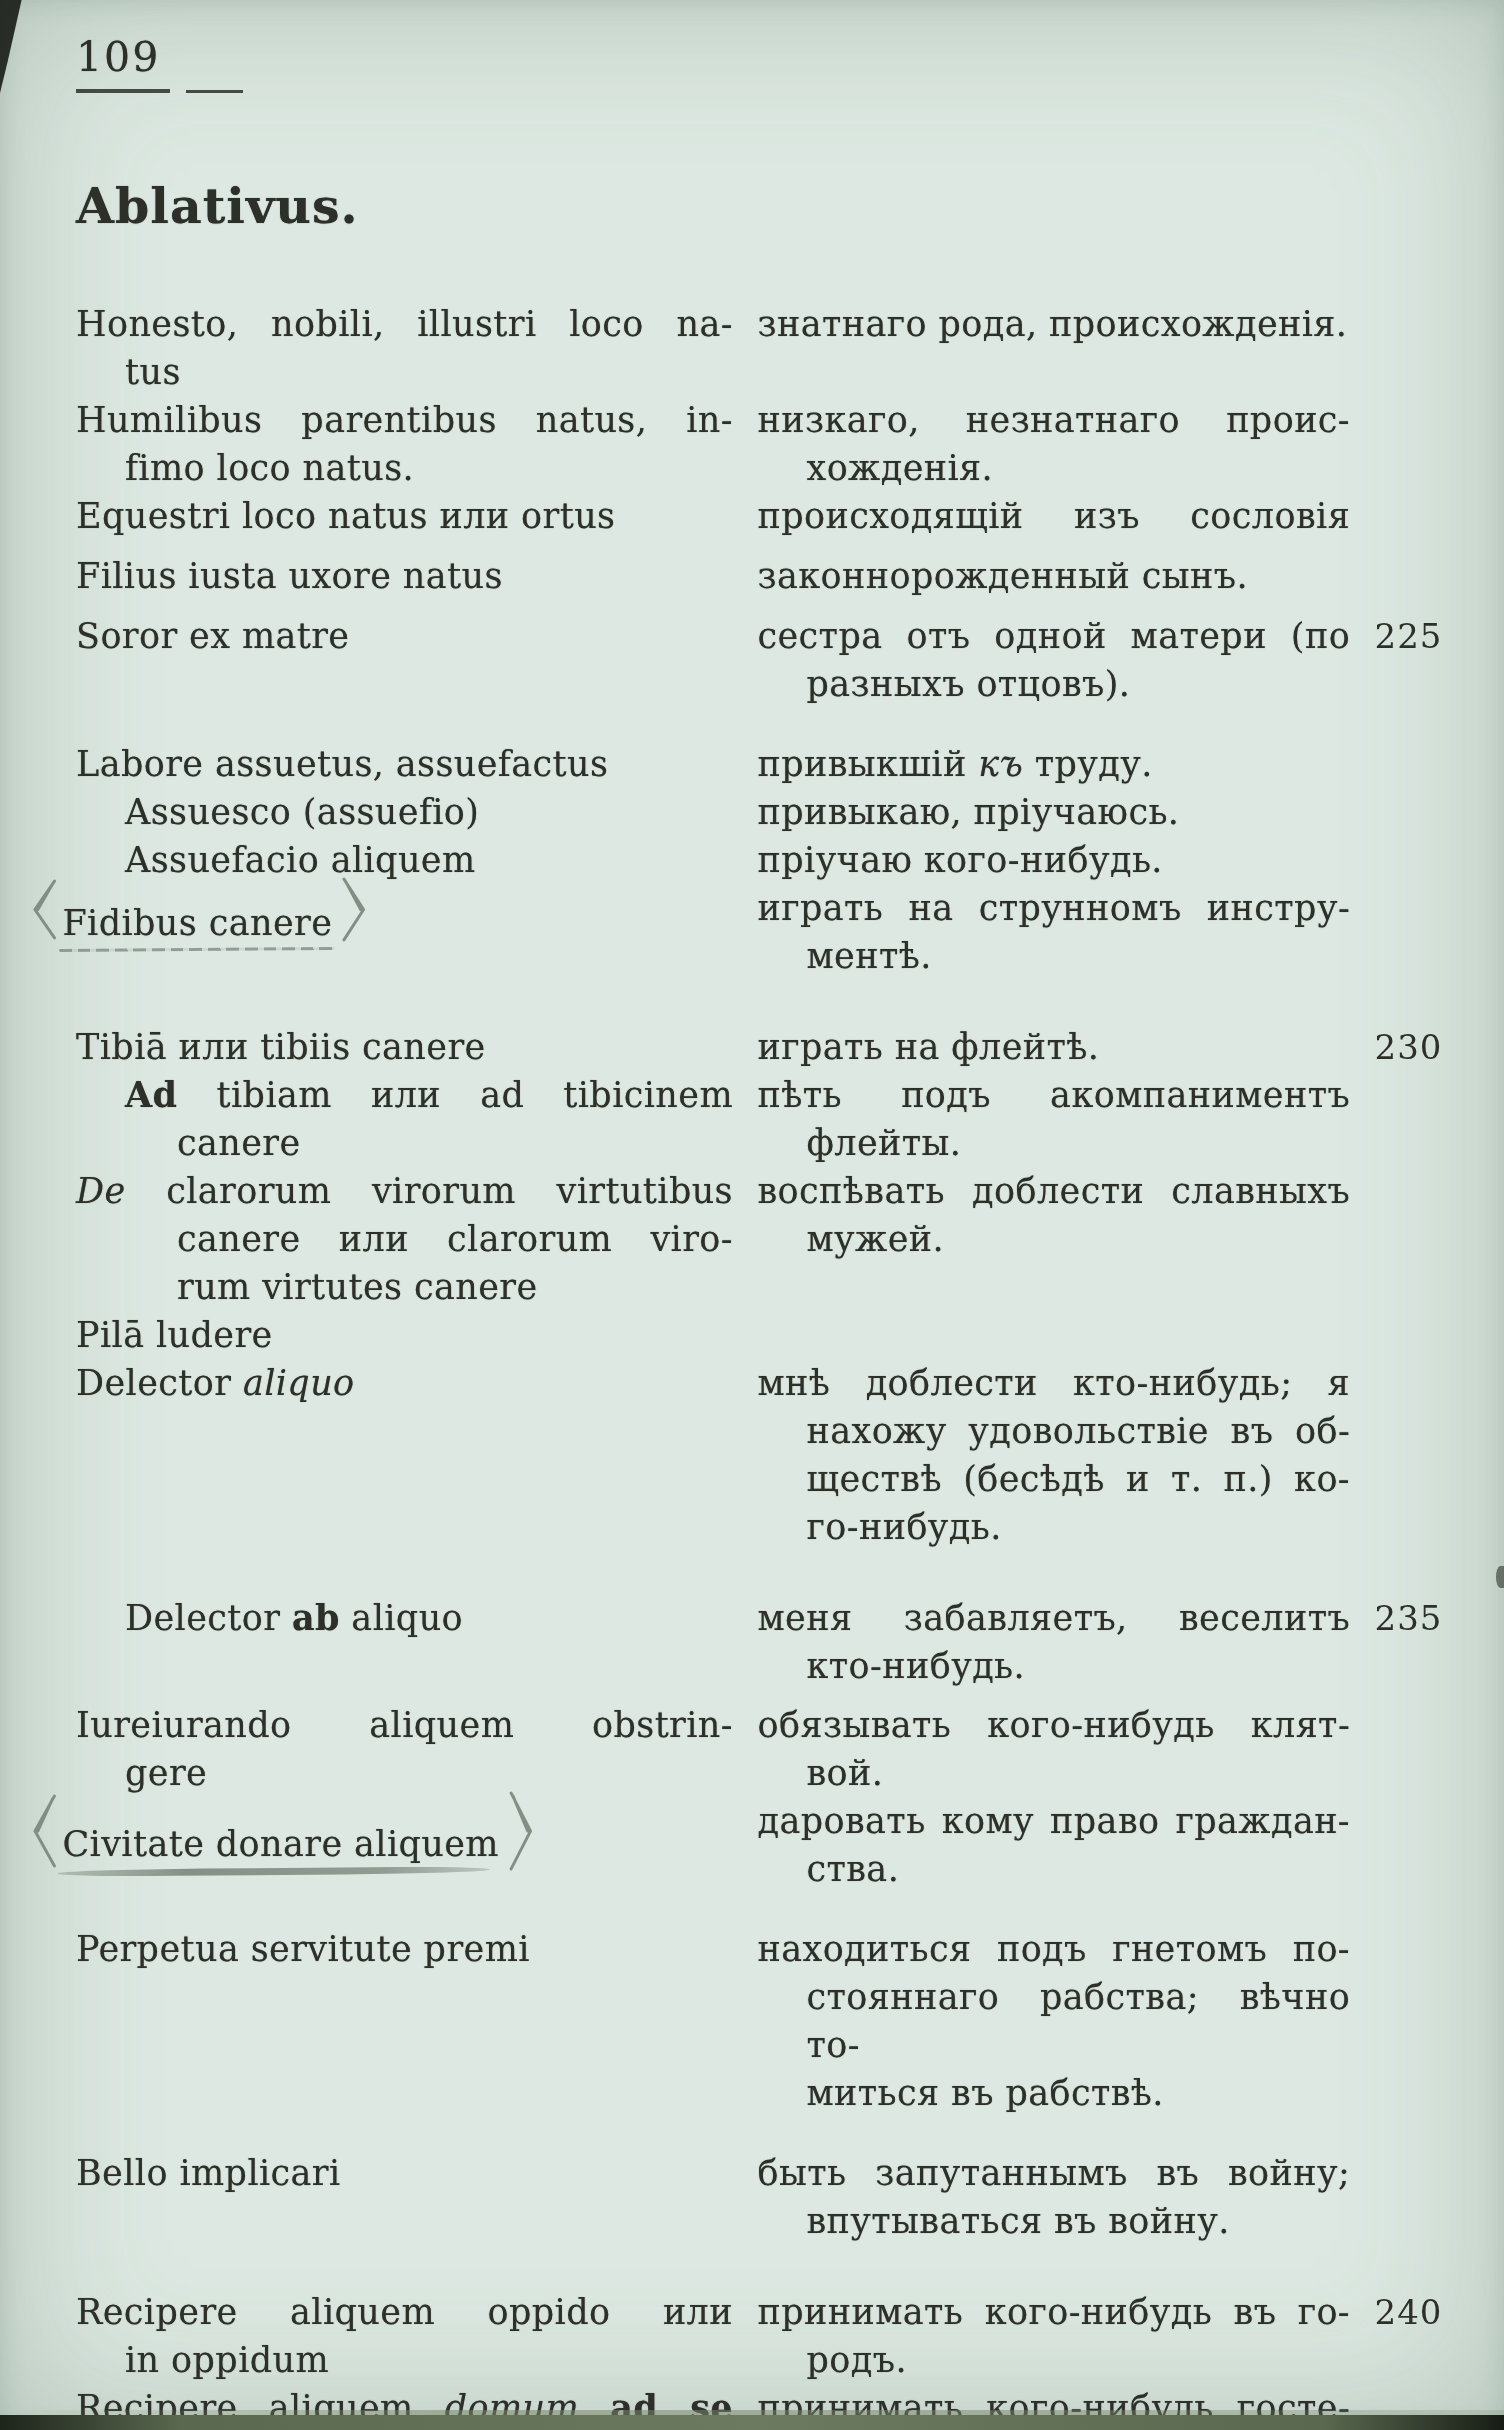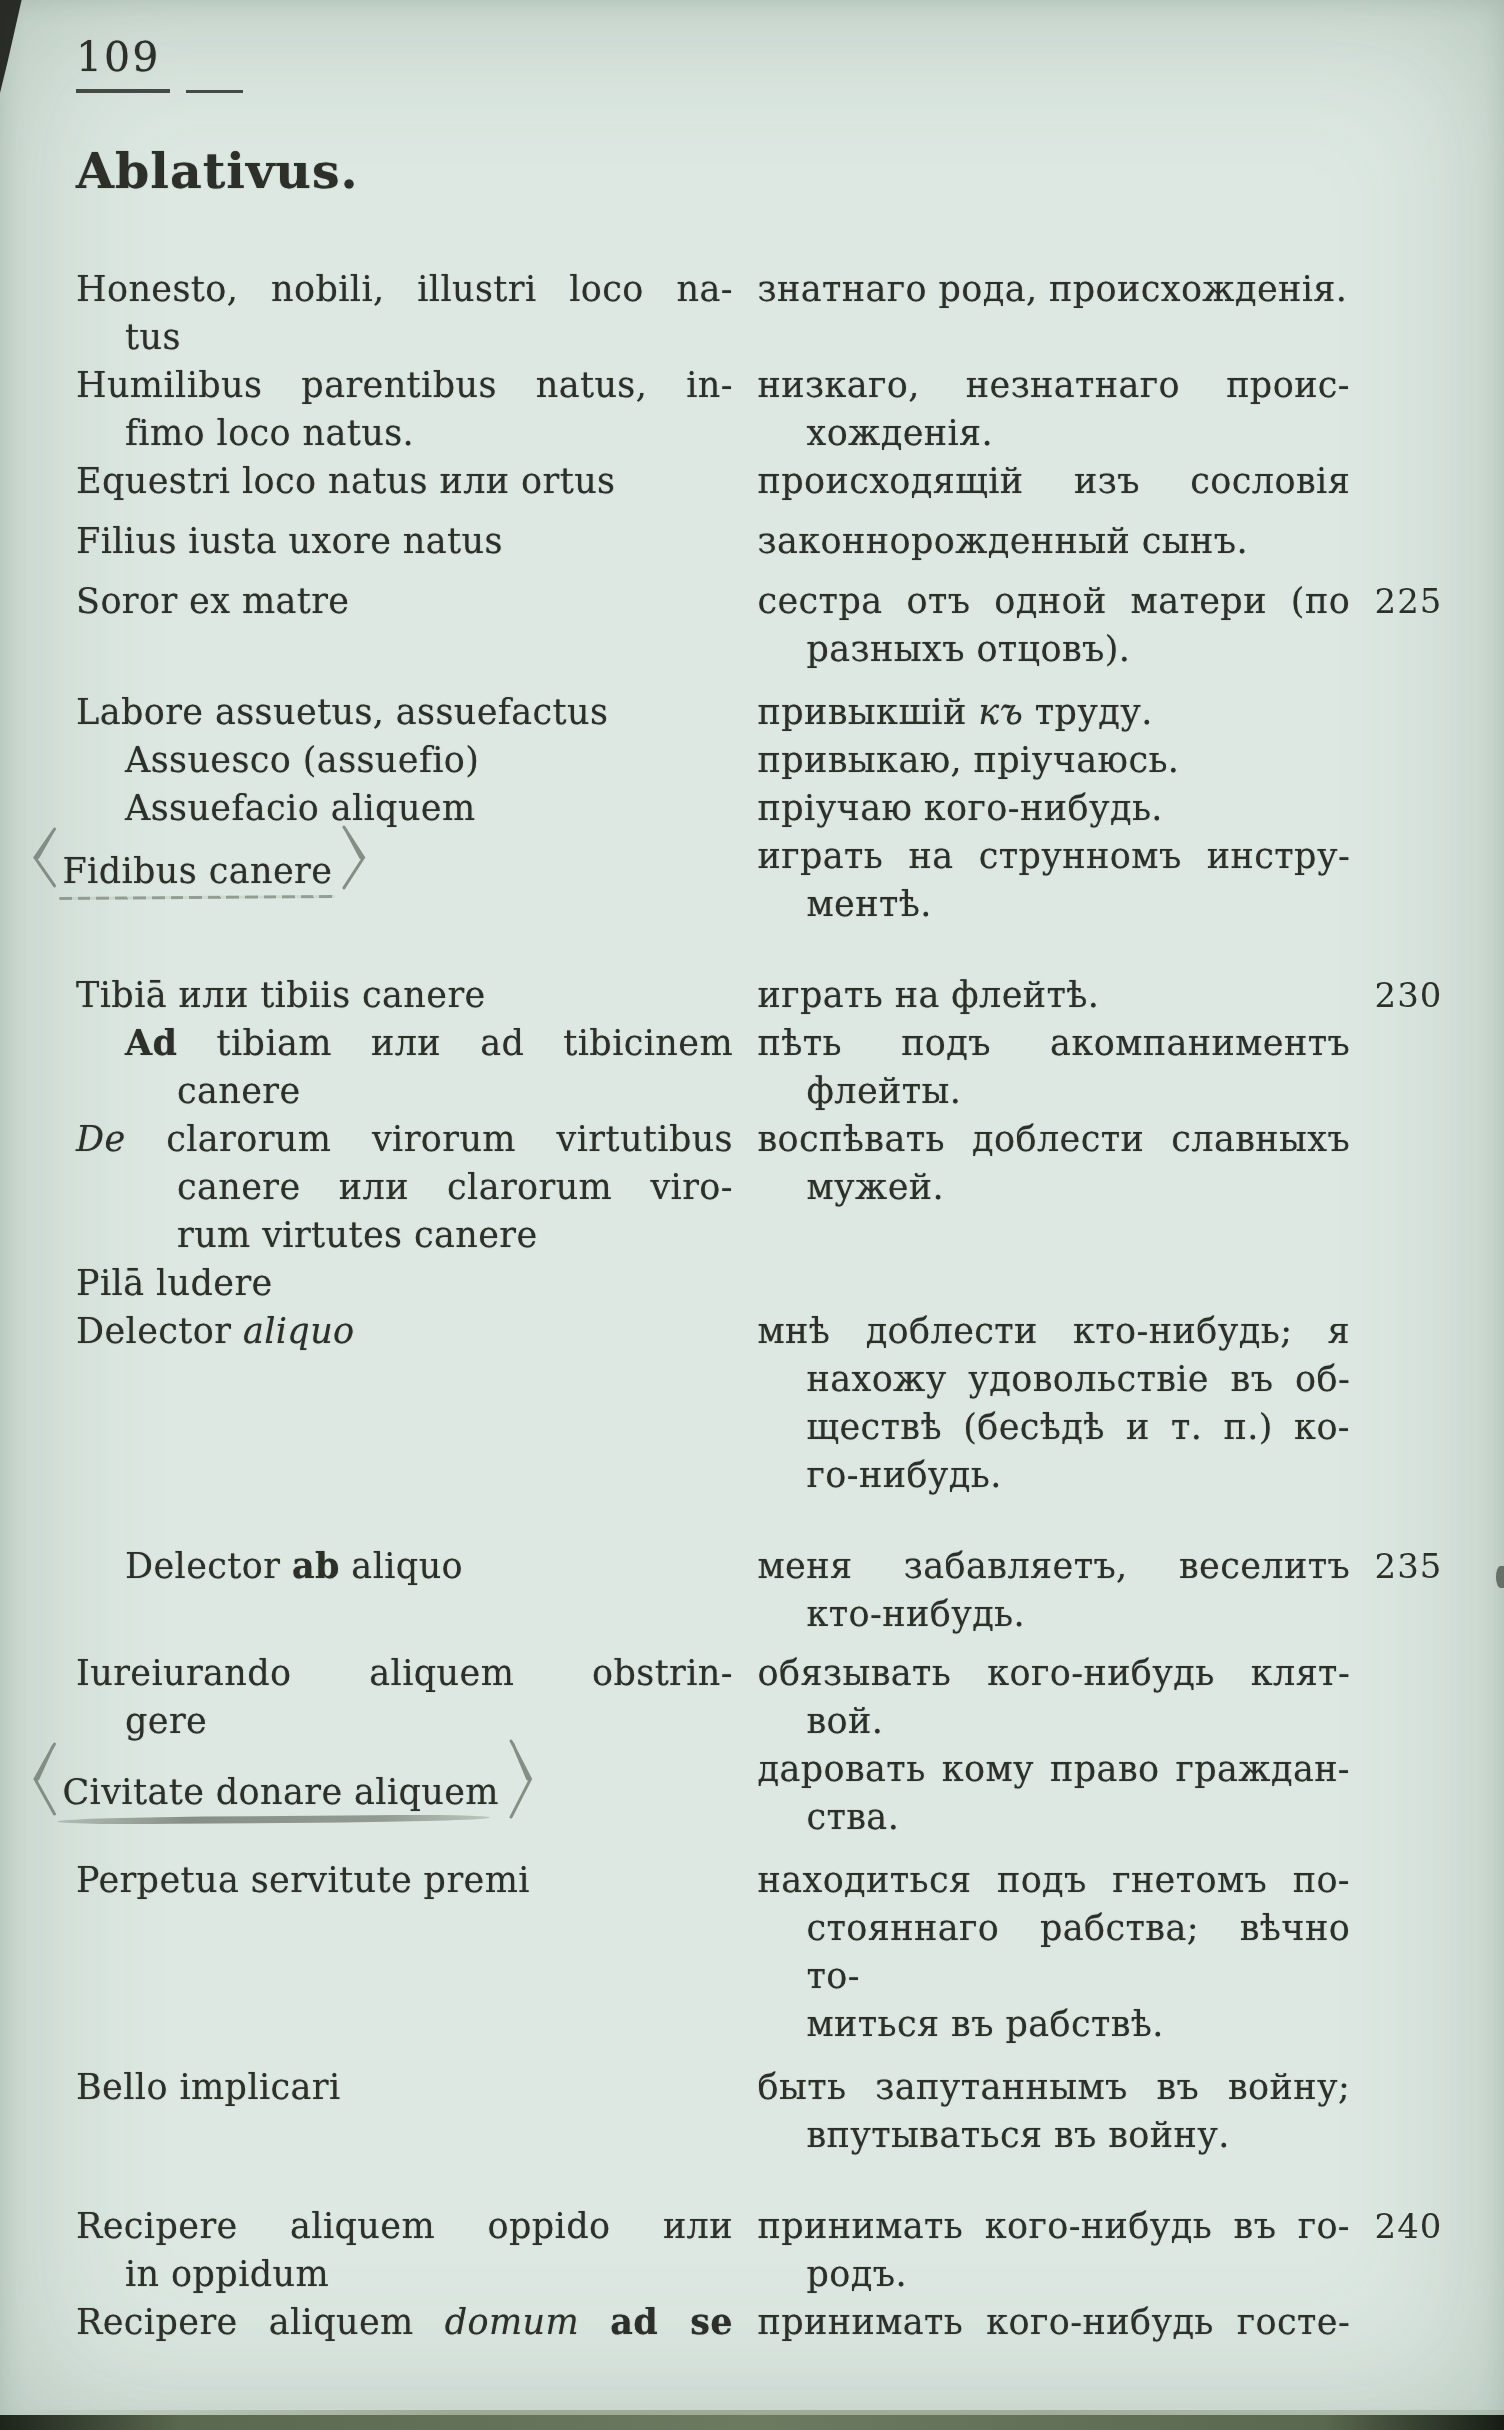--- a/index.html
+++ b/index.html
@@ -40,28 +40,28 @@
   .header{ }
   .page-number{
     font-size:41px; letter-spacing:2px;
     text-shadow:0 0 1px rgba(45,47,41,.7);
   }
   .rule-row{ margin-top:2px; line-height:9.8px; }
   .rule-seg{ display:inline-block; height:0; border-top:4.9px solid #2d2f29; opacity:.85;}
   .rule-a{ width:94px; margin-right:15.7px;}
   .rule-b{ width:57px; border-top-width:3.9px;}
   .heading{
-    margin-top:49px;
+    margin-top:84px;
     font-size:49px; font-weight:bold; letter-spacing:1px;
     text-shadow:0 0 1px rgba(45,47,41,.7);
   }
 
   .entries{ margin-top:65px; }
   .entry-row{ display:flex; column-gap:24.5px; }
-  .g1{ margin-top:11.8px; } .g2{ margin-top:15px; } .g3{ margin-top:43px; }
+  .g1{ margin-top:11.8px; } .g2{ margin-top:32px; } .g3{ margin-top:43px; }
   .col-latin{ width:657px; flex:none; }
   .col-russian{ flex:1; min-width:0; }
   .col-num{ width:103px; flex:none; font-size:34px; line-height:48px; letter-spacing:1px;}
   .line{
     font-size:35px; line-height:48px; letter-spacing:0.4px;
     text-shadow:0 0 1px rgba(45,47,41,.55);
     position:relative;
   }
   .line.just{ text-align:justify; text-align-last:justify; }
   .ind1{ padding-left:49px; } .ind2{ padding-left:101px; }

